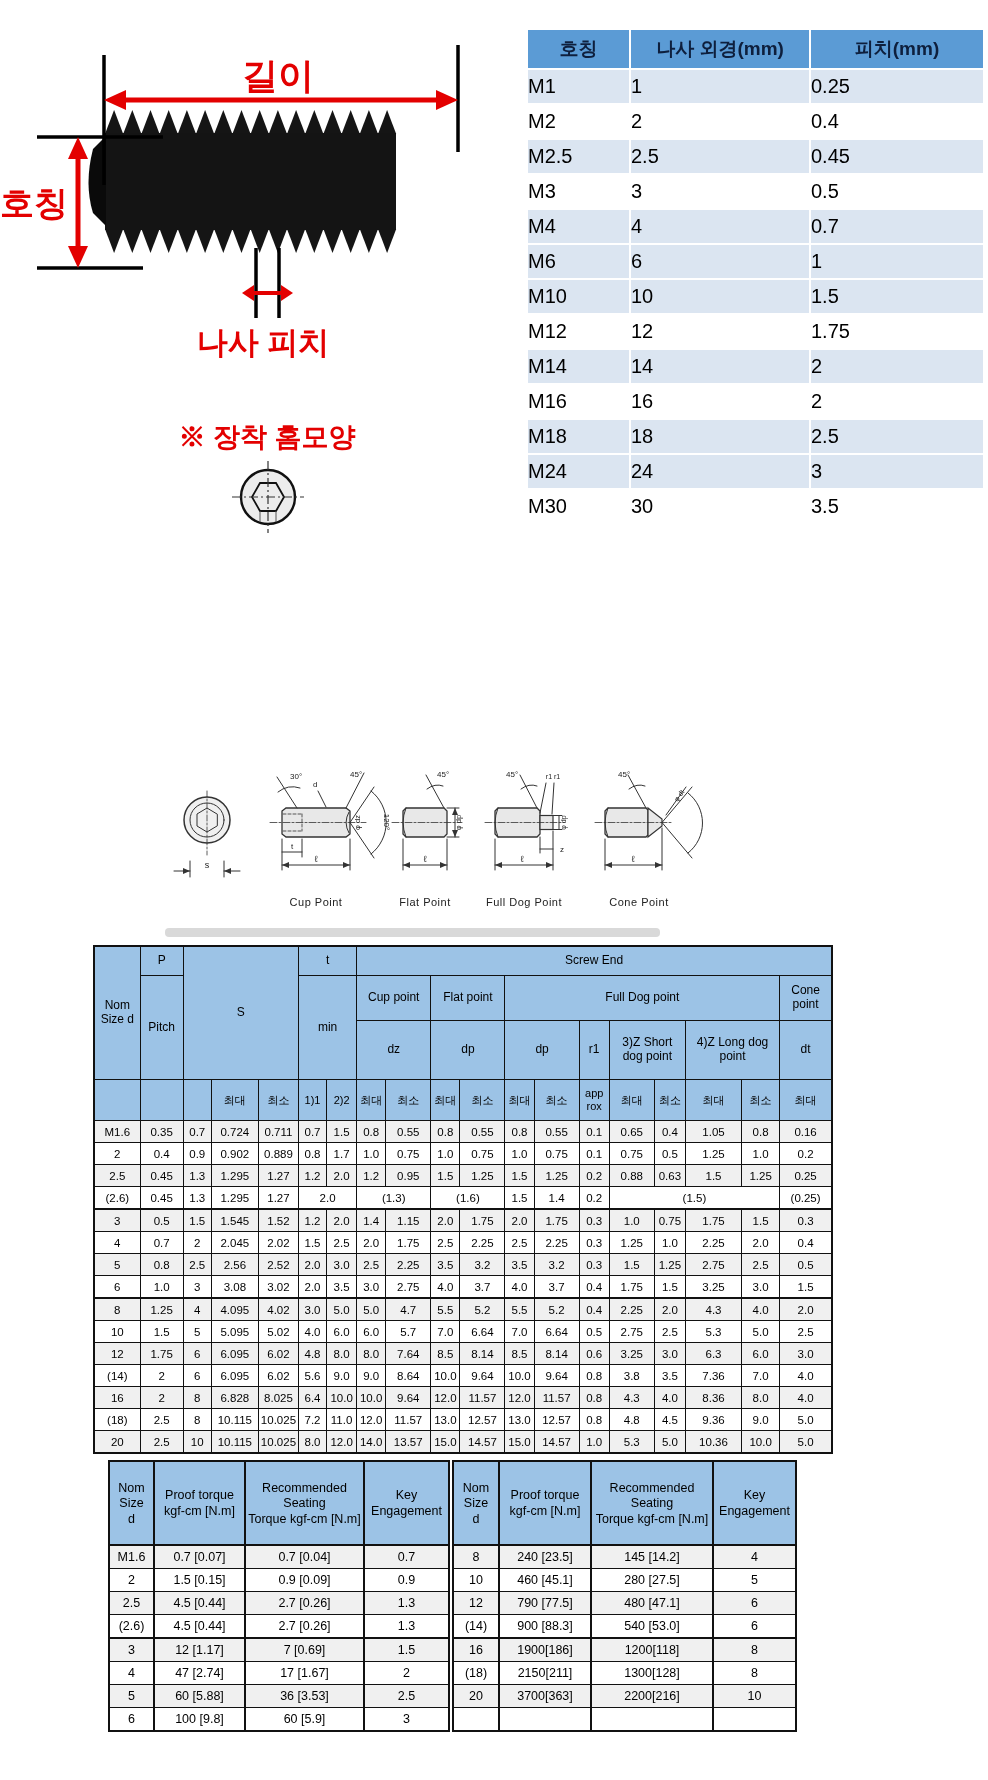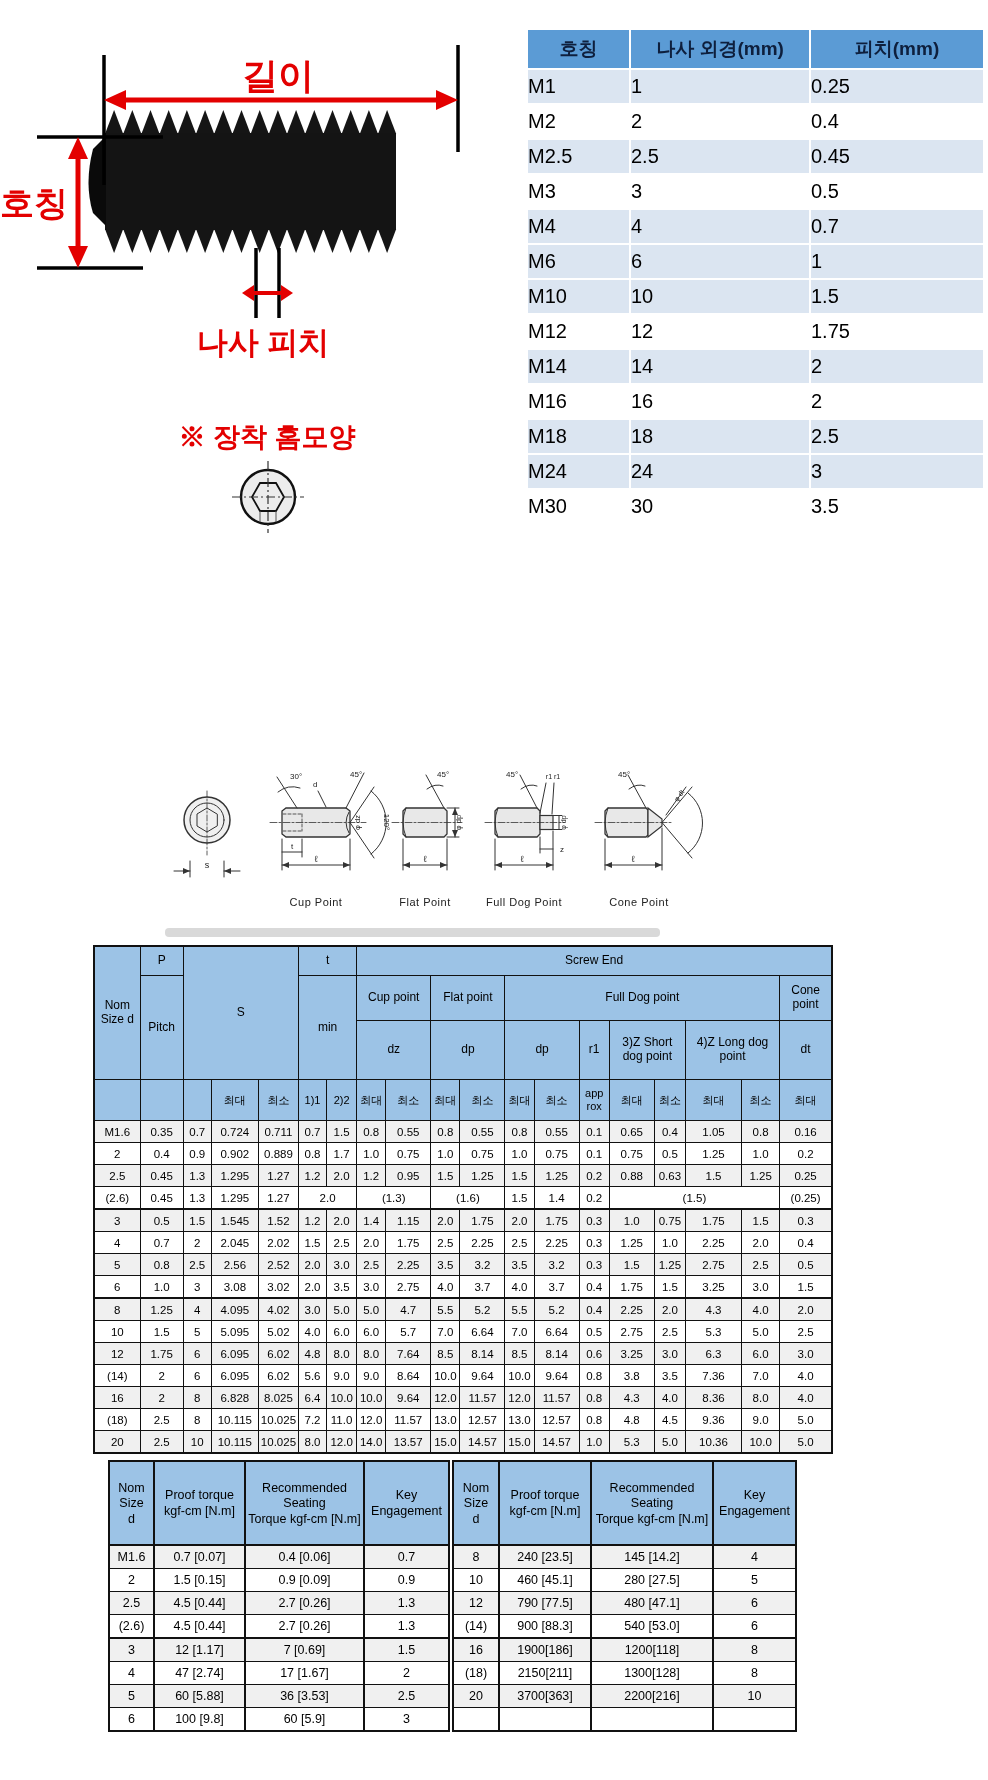--- a/index.html
+++ b/index.html
@@ -763,21 +763,21 @@
         <span>Key</span>
         <span>Engagement</span>
           </div>
         </th>
     </tr>
   </thead>
   <tbody>
       <tr class="alt">
         <td>M1.6</td>
         <td>0.7 [0.07]</td>
-        <td>0.4 [0.06]</td>
+        <td>0.7 [0.04]</td>
         <td>0.7</td>
       </tr>
       <tr>
         <td>2</td>
         <td>1.5 [0.15]</td>
         <td>0.9 [0.09]</td>
         <td>0.9</td>
       </tr>
       <tr class="alt">
         <td>2.5</td>

